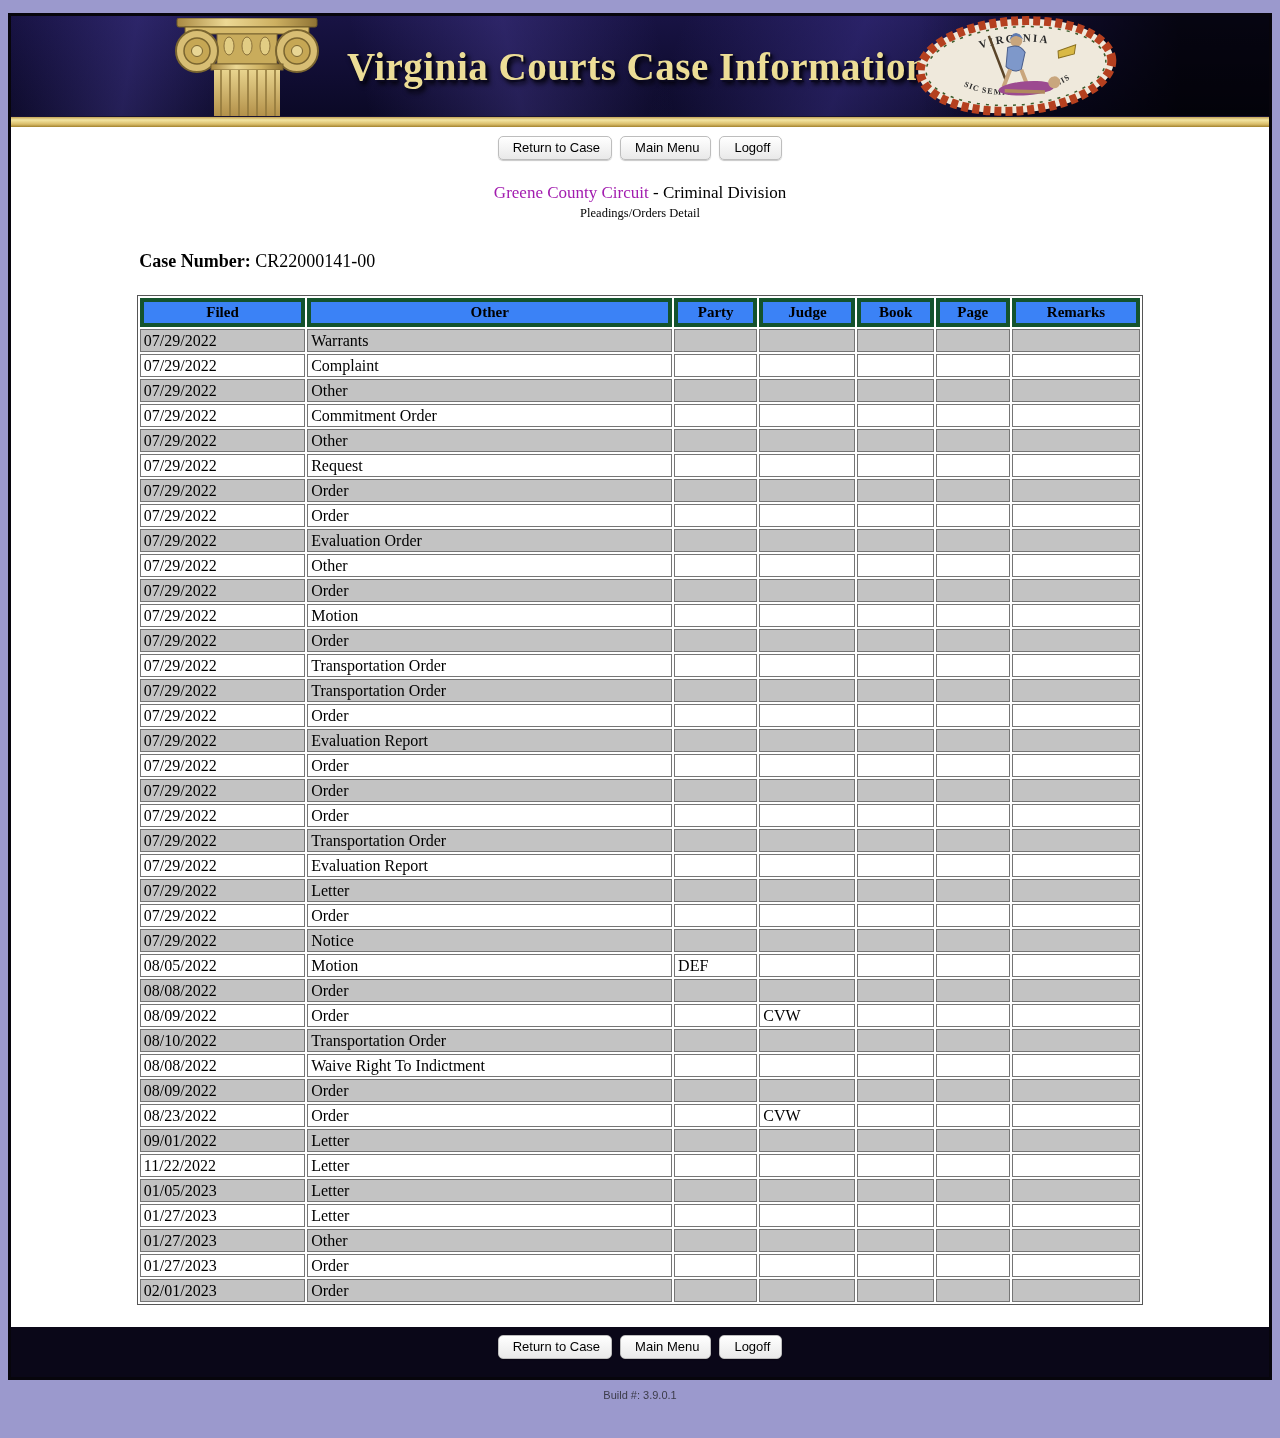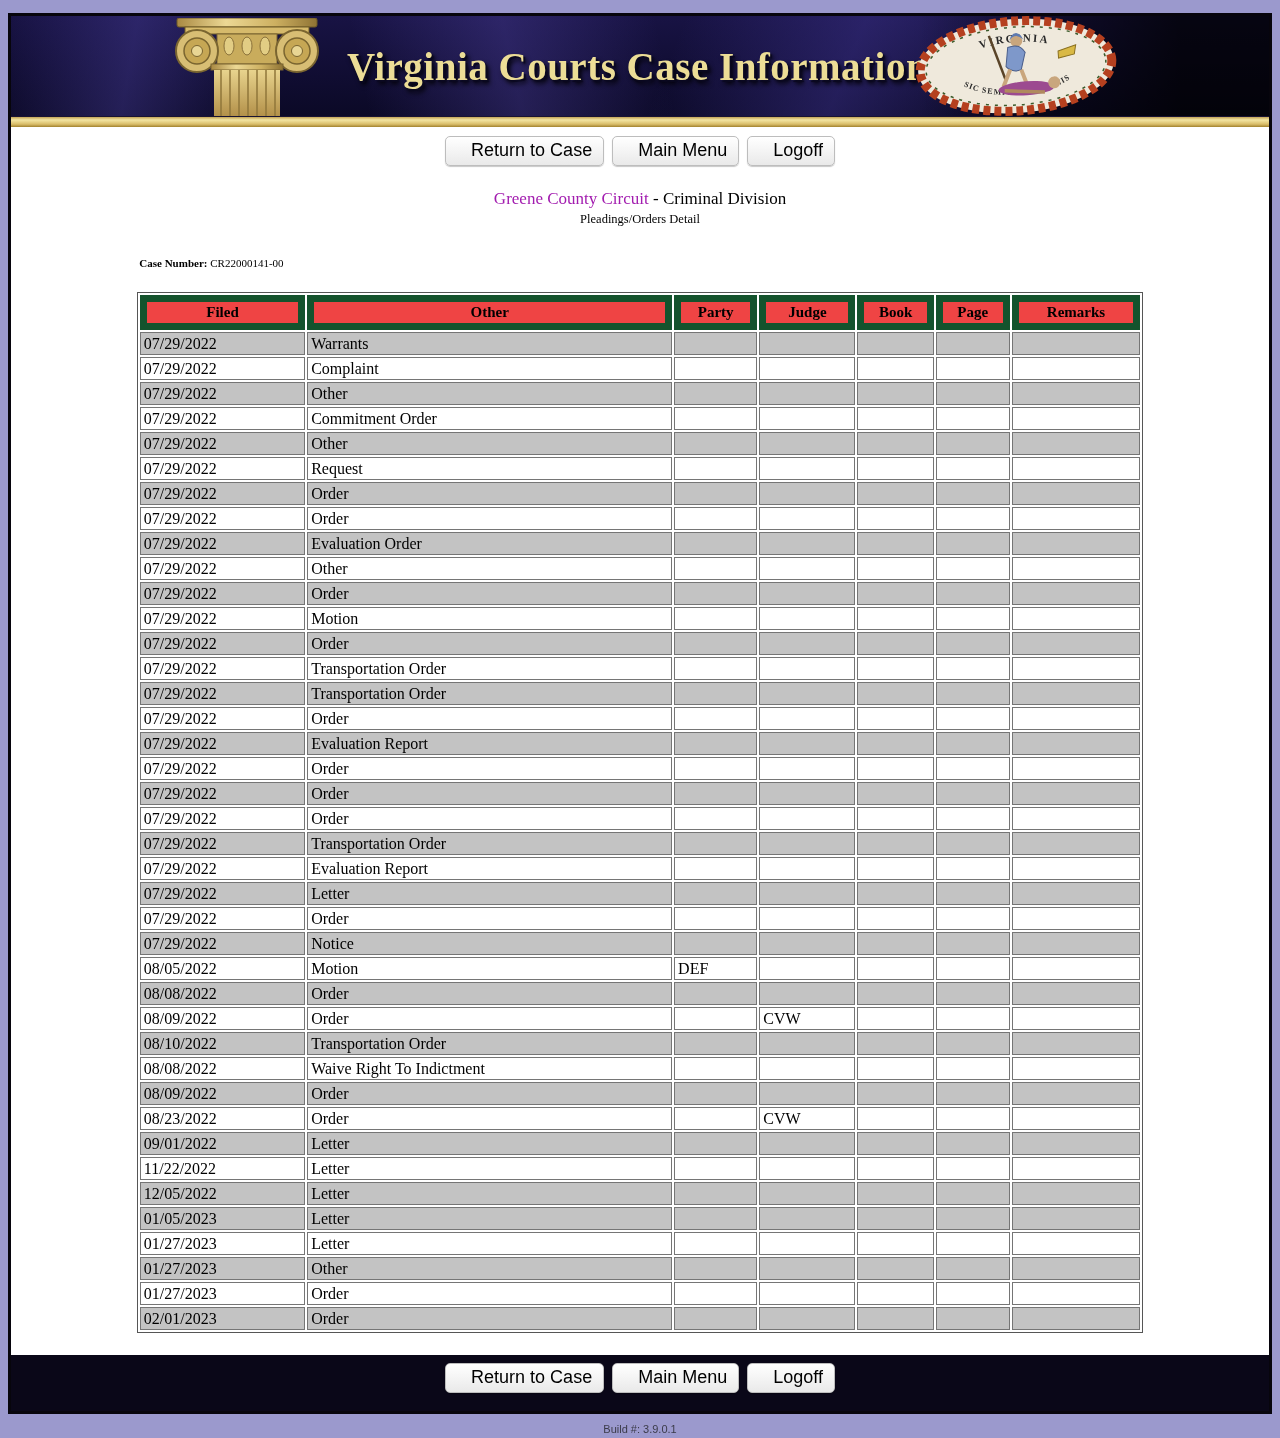--- a/index.html
+++ b/index.html
@@ -54,26 +54,26 @@
     background: linear-gradient(#c3a458, #f3e5a2 30%, #d9bd69 72%, #a2822e 100%);
   }
   
   .content {
     background: #ffffff;
     padding: 9px 0 22px 0;
   }
   .button-bar { text-align: center; }
   .btn {
     font-family: "Liberation Sans", sans-serif;
-    font-size: 18px;
+    font-size: 13px;
     color: #000;
     background: linear-gradient(#ffffff, #f3f3f3 55%, #e9e9e9);
     border: 1px solid #bdbdbd;
     border-radius: 5px;
-    padding: 3px 11px 4px 25px;
+    padding: 3px 11px 4px 14px;
     margin: 0 4px;
     box-shadow: 0 1px 1px rgba(0,0,0,0.22);
     cursor: pointer;
   }
   .heading {
     margin-top: 23px;
     text-align: center;
     font-size: 17px;
     color: #000;
   }
@@ -83,39 +83,39 @@
     cursor: pointer;
   }
   .subtitle {
     text-align: center;
     font-weight: normal;
     font-size: 12.5px;
     margin-top: 3px;
   }
   .case-line {
     margin: 30px 0 0 10.2%;
-    font-size: 11px;
+    font-size: 18px;
   }
   .case-line .lbl { font-weight: bold; }
   
   table.records {
     width: 80%;
     margin: 23px auto 0 auto;
     border-collapse: separate;
     border-spacing: 2px;
     border: 1px solid #565656;
     background: #ffffff;
   }
   table.records th {
-    border: 7px solid #14532d;
+    border: 4px solid #14532d;
     font-size: 15px;
     font-weight: bold;
     padding: 1px 2px;
     height: 19px;
-    background: #ef4444;
+    background: #3b82f6;
     text-align: center;
   }
   table.records td {
     border: 1px solid #757575;
     font-size: 16px;
     padding: 0 3px;
     height: 21px;
     background: #ffffff;
     text-align: left;
     white-space: nowrap;
@@ -537,29 +537,20 @@
           <tr class="plain">
             <td>11/22/2022</td>
             <td>Letter</td>
             <td></td>
             <td></td>
             <td></td>
             <td></td>
             <td></td>
           </tr>
           <tr class="shaded">
-            <td>12/05/2022</td>
-            <td>Letter</td>
-            <td></td>
-            <td></td>
-            <td></td>
-            <td></td>
-            <td></td>
-          </tr>
-          <tr class="shaded">
             <td>01/05/2023</td>
             <td>Letter</td>
             <td></td>
             <td></td>
             <td></td>
             <td></td>
             <td></td>
           </tr>
           <tr class="plain">
             <td>01/27/2023</td>

